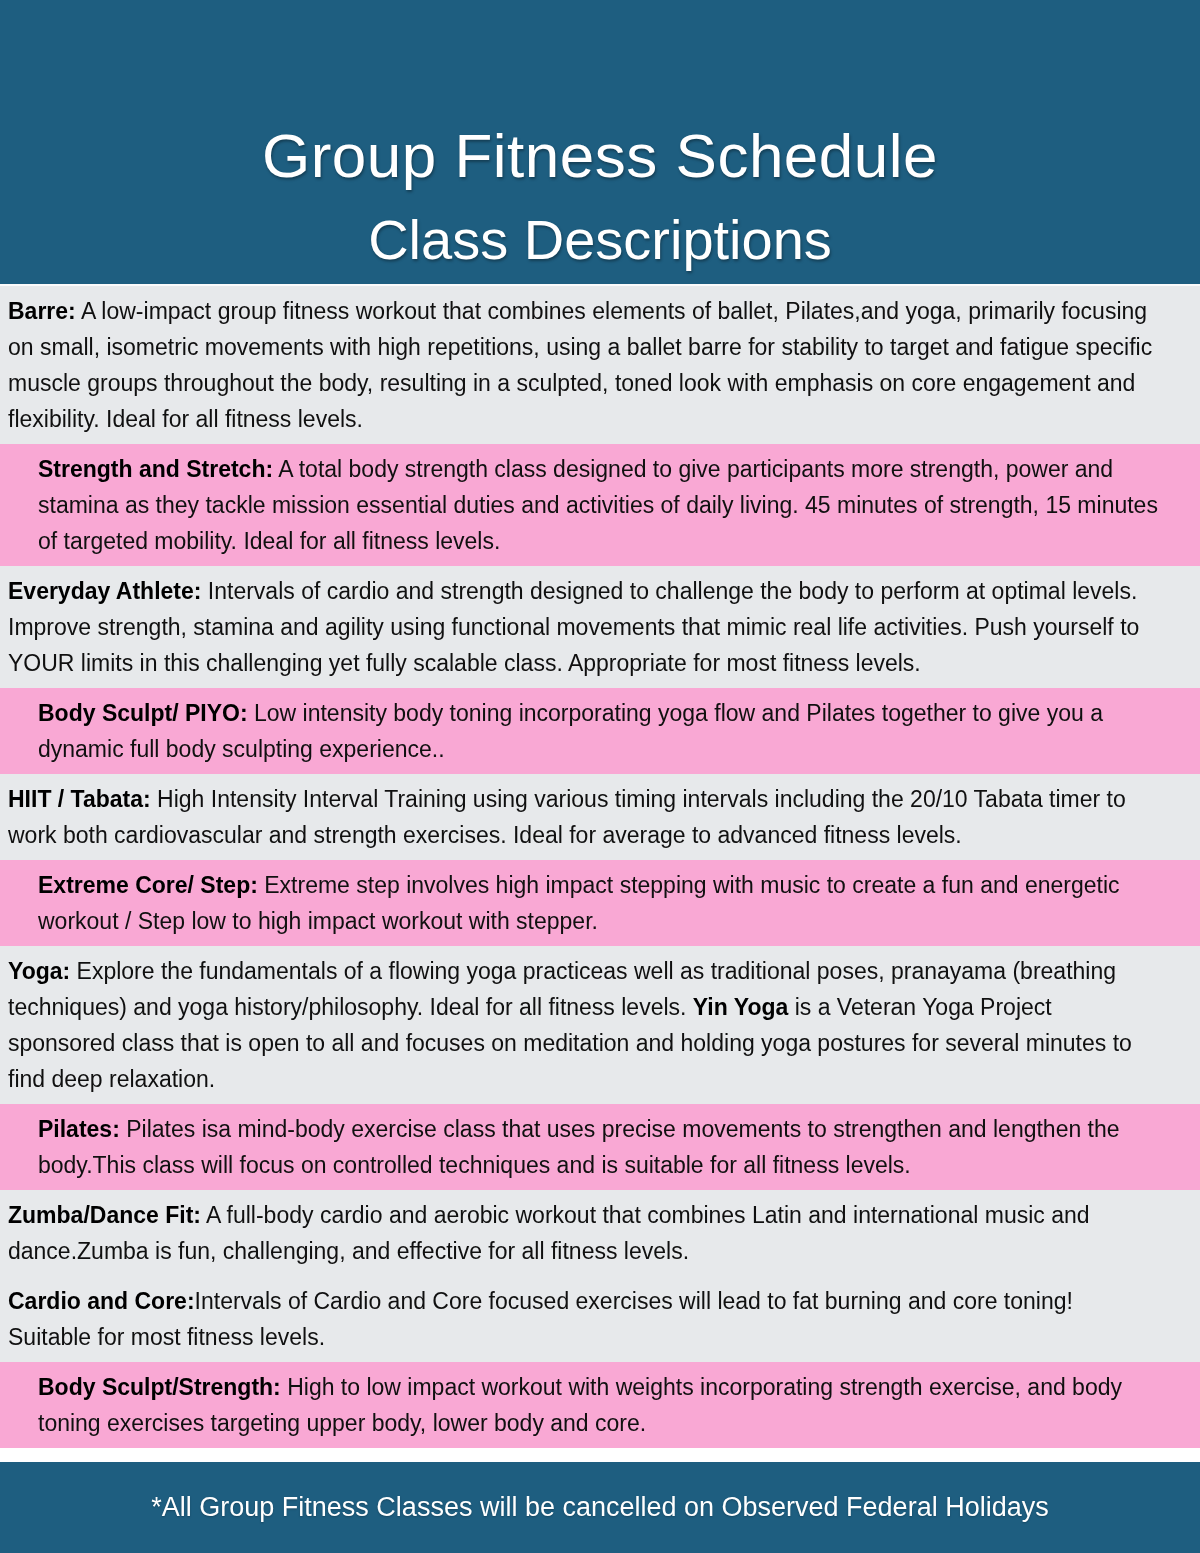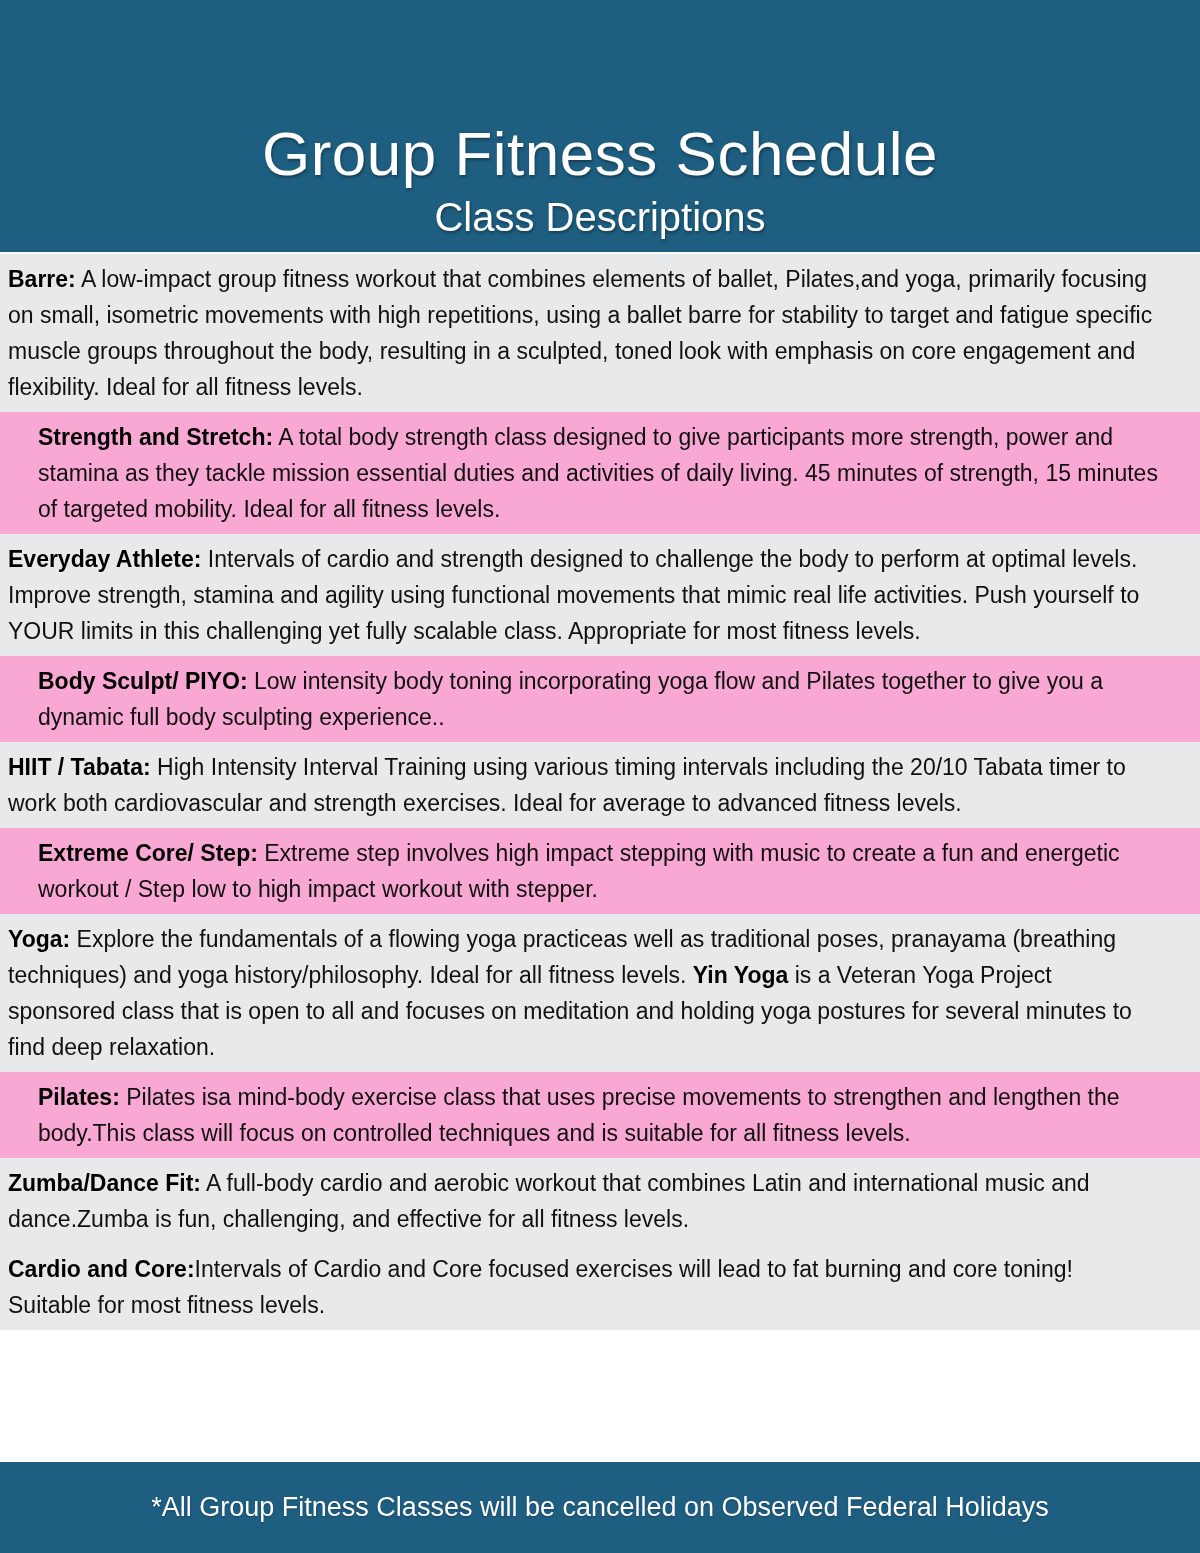--- a/index.html
+++ b/index.html
@@ -9,40 +9,40 @@
     background: #ffffff;
   }
   .page {
     width: 1200px;
     min-height: 1553px;
     display: flex;
     flex-direction: column;
   }
   .header {
     background: #1e5e80;
-    height: 254px;
+    height: 286px;
     display: flex;
     flex-direction: column;
     align-items: center;
     justify-content: flex-end;
     padding-bottom: 12px;
     border-bottom: 2px solid #fbfbfb;
   }
   .title {
     color: #ffffff;
     font-size: 62px;
     font-weight: 400;
     letter-spacing: 0.5px;
     text-shadow: 1px 2px 3px rgba(0,0,0,0.35);
   }
   .subtitle {
     color: #ffffff;
-    font-size: 40px;
+    font-size: 56px;
     font-weight: 400;
-    margin-top: 6px;
+    margin-top: 16px;
     text-shadow: 1px 2px 3px rgba(0,0,0,0.35);
   }
   .rows { flex: 1; display: flex; flex-direction: column; }
   .row {
     padding: 7px 38px;
     font-size: 23px;
     line-height: 36px;
     color: #101010;
   }
   .row.gray { background: #e7e9eb; padding-left: 8px; }
@@ -107,20 +107,23 @@
     </section>
 
     <section class="row gray">
       <p><strong>Zumba/Dance Fit:</strong><span> A full-body cardio and aerobic workout that combines Latin and international music and dance.Zumba is fun, challenging, and effective for all fitness levels.</span></p>
     </section>
 
     <section class="row gray">
       <p><strong>Cardio and Core:</strong><span>Intervals of Cardio and Core focused exercises will lead to fat burning and core toning! Suitable for most fitness levels.</span></p>
     </section>
 
+    <section class="row white">
+      <p><strong>Body Sculpt/Strength:</strong><span> High to low impact workout with weights incorporating strength exercise, and body toning exercises targeting upper body, lower body and core.</span></p>
+    </section>
 
   </main>
 
   <footer class="footer">
     <p>*All Group Fitness Classes will be cancelled on Observed Federal Holidays</p>
   </footer>
 
 </div>
 
 </body></html>

